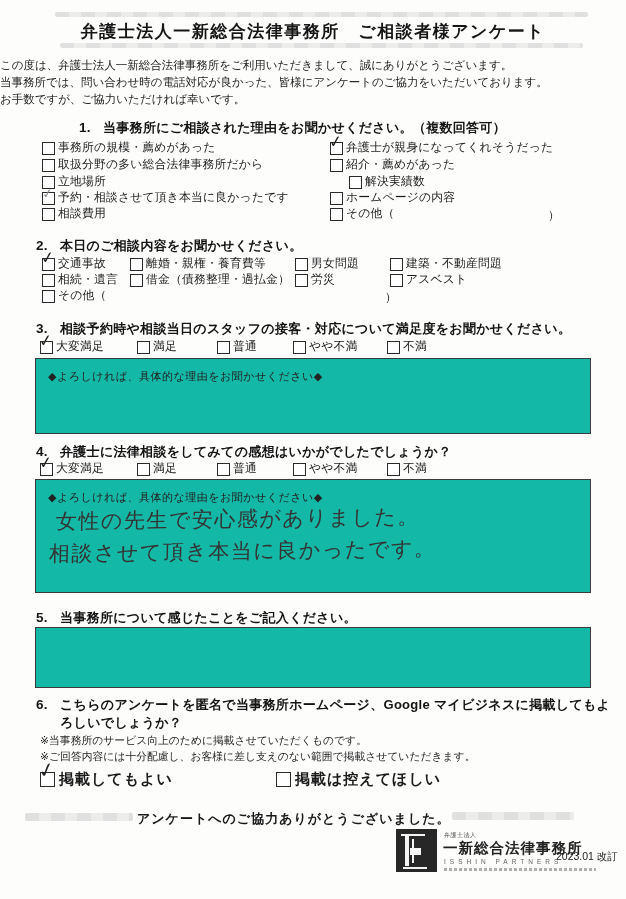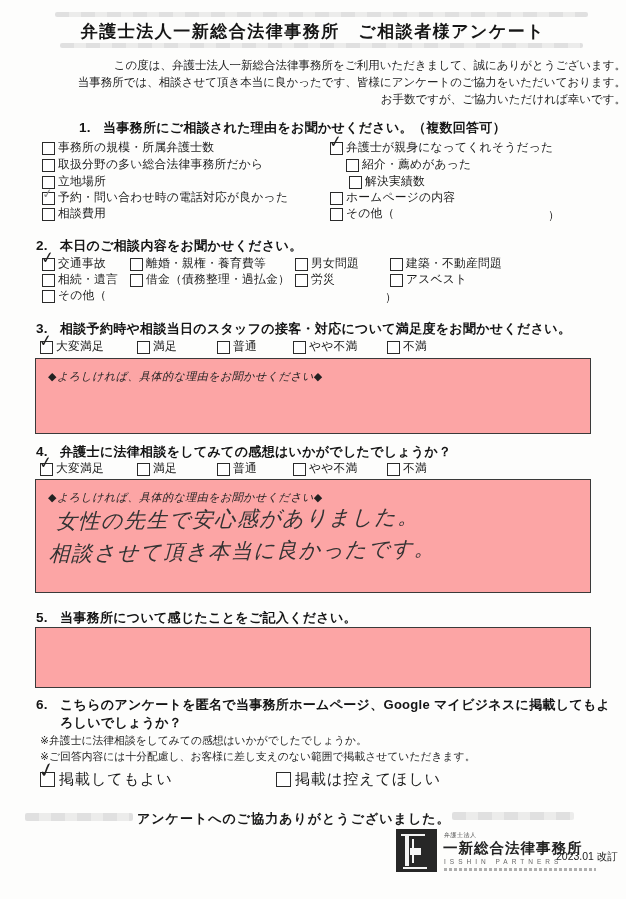--- a/index.html
+++ b/index.html
@@ -5,37 +5,37 @@
   html,body{margin:0;padding:0;background:#e8e8e8;}
   .sheet{
     position:relative;width:626px;height:899px;background:#fdfdfc;
     font-family:"Liberation Sans","DejaVu Sans",sans-serif;color:#1c1c1c;
     overflow:hidden;margin:0 auto;
   }
   .abs{position:absolute;white-space:nowrap;}
   .band{position:absolute;background:repeating-linear-gradient(90deg,#d2d2d2 0 14px,#e3e3e3 14px 26px);
     opacity:.65;filter:blur(.6px);border-radius:2px;}
   .title{left:0;right:0;top:20px;text-align:center;font-size:17px;font-weight:bold;letter-spacing:1.5px;color:#161616;}
-  .intro{left:0;right:0;top:57px;text-align:right;font-size:11.5px;line-height:17px;color:#222;}
+  .intro{left:0;right:0;top:57px;text-align:left;font-size:11.5px;line-height:17px;color:#222;}
   .qhead{font-size:13px;font-weight:bold;color:#141414;letter-spacing:.3px;}
   .qnum{display:inline-block;width:24px;font-size:13.5px;}
   .item{display:inline-flex;align-items:center;}
   .lbl{font-size:11.8px;color:#1b1b1b;letter-spacing:.2px;}
   .cb{position:relative;display:inline-block;width:11px;height:11px;border:1.4px solid #2a2a2a;
       margin-right:3px;flex:0 0 auto;background:#fff;}
   .mark{display:none;position:absolute;left:-2px;top:-9px;font-size:16px;font-weight:bold;color:#222;
       transform:rotate(-8deg);line-height:1;}
   .cb.checked .mark{display:block;}
   .cb.faint .mark{color:#8f8f8f;font-size:13px;top:-6px;left:-1px;}
-  .combox{position:absolute;border:1.5px solid #3a3a3a;background:#fca5a5;font-style:italic;}
+  .combox{position:absolute;border:1.5px solid #3a3a3a;background:#14b8a6;}
   .prompt{position:absolute;left:12px;top:10px;font-size:11px;color:#222;letter-spacing:.5px;}
   .hand{position:absolute;font-family:"DejaVu Sans",sans-serif;font-size:21px;color:#333;
       letter-spacing:1.5px;transform:rotate(-.8deg) skewX(-2deg);white-space:nowrap;}
   .note{font-size:10.8px;color:#242424;}
-  .bigopt .lbl{font-size:15px;font-weight:normal;letter-spacing:1px;}
+  .bigopt .lbl{font-size:15px;font-weight:bold;letter-spacing:1px;}
   .bigopt .cb{width:13px;height:13px;margin-right:4px;}
   .bigopt .mark{font-size:20px;top:-13px;left:-3px;transform:rotate(-14deg);}
   .thanks{font-size:13px;font-weight:bold;letter-spacing:1px;color:#181818;}
   .logo-icon{position:absolute;left:396px;top:829px;width:41px;height:43px;background:#272727;}
   .logo-icon .p{position:absolute;background:#f4f4f4;}
   .firm-type{font-size:6px;color:#444;letter-spacing:.5px;}
   .firm-name{font-size:14.5px;font-weight:bold;color:#222;letter-spacing:1px;}
   .firm-sub{font-size:6.5px;color:#666;letter-spacing:4px;}
   .microtext{position:absolute;height:3px;background:repeating-linear-gradient(90deg,#9a9a9a 0 3px,transparent 3px 5px);opacity:.8;}
   .revision{font-size:10.5px;color:#222;}
@@ -44,56 +44,56 @@
 <body>
 
 <div class="sheet">
 
   <div class="band" style="left:55px;top:12px;width:533px;height:5px;"></div>
   <div class="band" style="left:60px;top:43px;width:523px;height:5px;"></div>
 
   <div class="abs title">弁護士法人一新総合法律事務所　ご相談者様アンケート</div>
   <div class="abs intro">
     <div>この度は、弁護士法人一新総合法律事務所をご利用いただきまして、誠にありがとうございます。</div>
-    <div>当事務所では、相談させて頂き本当に良かったです、皆様にアンケートのご協力をいただいております。</div>
+    <div>当事務所では、問い合わせ時の電話対応が良かった、皆様にアンケートのご協力をいただいております。</div>
     <div>お手数ですが、ご協力いただければ幸いです。</div>
   </div>
 
   <div class="abs qhead" style="left:36px;top:119px;margin-left:43px;">
     <span class="qnum">1.</span><span>当事務所にご相談された理由をお聞かせください。（複数回答可）</span>
   </div>
   <div class="abs item" style="left:42px;top:140px;">
     <span class="cb"></span>
-    <span class="lbl">事務所の規模・所属弁護士数</span>
+    <span class="lbl">事務所の規模・薦めがあった</span>
   </div>
   <div class="abs item" style="left:42px;top:157px;">
     <span class="cb"></span>
     <span class="lbl">取扱分野の多い総合法律事務所だから</span>
   </div>
   <div class="abs item" style="left:42px;top:174px;text-align:center;">
     <span class="cb"></span>
     <span class="lbl">立地場所</span>
   </div>
   <div class="abs item" style="left:42px;top:190px;">
     <span class="cb checked faint">
         <span class="mark">✓</span>
       </span>
-    <span class="lbl">予約・問い合わせ時の電話対応が良かった</span>
+    <span class="lbl">予約・相談させて頂き本当に良かったです</span>
   </div>
   <div class="abs item" style="left:42px;top:206px;">
     <span class="cb"></span>
     <span class="lbl">相談費用</span>
   </div>
   <div class="abs item" style="left:330px;top:140px;">
     <span class="cb checked">
         <span class="mark">✓</span>
       </span>
     <span class="lbl">弁護士が親身になってくれそうだった</span>
   </div>
-  <div class="abs item" style="left:346px;top:157px;">
+  <div class="abs item" style="left:330px;top:157px;">
     <span class="cb"></span>
     <span class="lbl">紹介・薦めがあった</span>
   </div>
   <div class="abs item" style="left:330px;top:174px;padding-left:19px;">
     <span class="cb"></span>
     <span class="lbl">解決実績数</span>
   </div>
   <div class="abs item" style="left:330px;top:190px;">
     <span class="cb"></span>
     <span class="lbl">ホームページの内容</span>
@@ -209,21 +209,21 @@
 
   <div class="abs qhead" style="left:36px;top:609px;">
     <span class="qnum">5.</span><span>当事務所について感じたことをご記入ください。</span>
   </div>
   <div class="combox" style="left:35px;top:627px;width:554px;height:59px;"></div>
 
   <div class="abs qhead" style="left:36px;top:696px;">
     <span class="qnum">6.</span><span>こちらのアンケートを匿名で当事務所ホームページ、Google マイビジネスに掲載してもよ</span>
   </div>
   <div class="abs qhead" style="left:60px;top:714px;">ろしいでしょうか？</div>
-  <div class="abs note" style="left:40px;top:734px;">※弁護士に法律相談をしてみての感想はいかがでしたでしょうか。</div>
+  <div class="abs note" style="left:40px;top:734px;">※当事務所のサービス向上のために掲載させていただくものです。</div>
   <div class="abs note" style="left:40px;top:750px;">※ご回答内容には十分配慮し、お客様に差し支えのない範囲で掲載させていただきます。</div>
   <div class="abs item bigopt" style="left:40px;top:770px;">
     <span class="cb checked">
         <span class="mark">✓</span>
       </span>
     <span class="lbl">掲載してもよい</span>
   </div>
   <div class="abs item bigopt" style="left:252px;top:770px;margin-left:24px;">
     <span class="cb"></span>
     <span class="lbl">掲載は控えてほしい</span>

